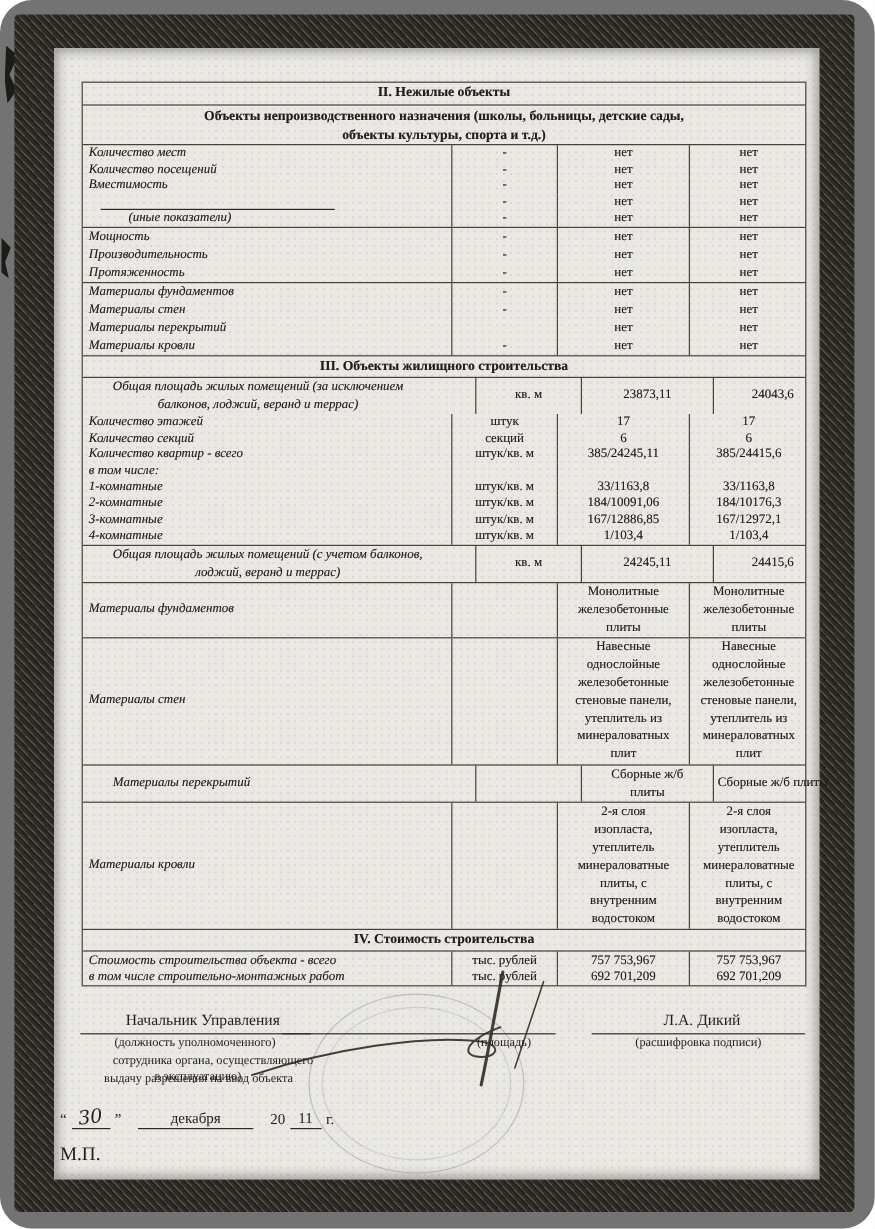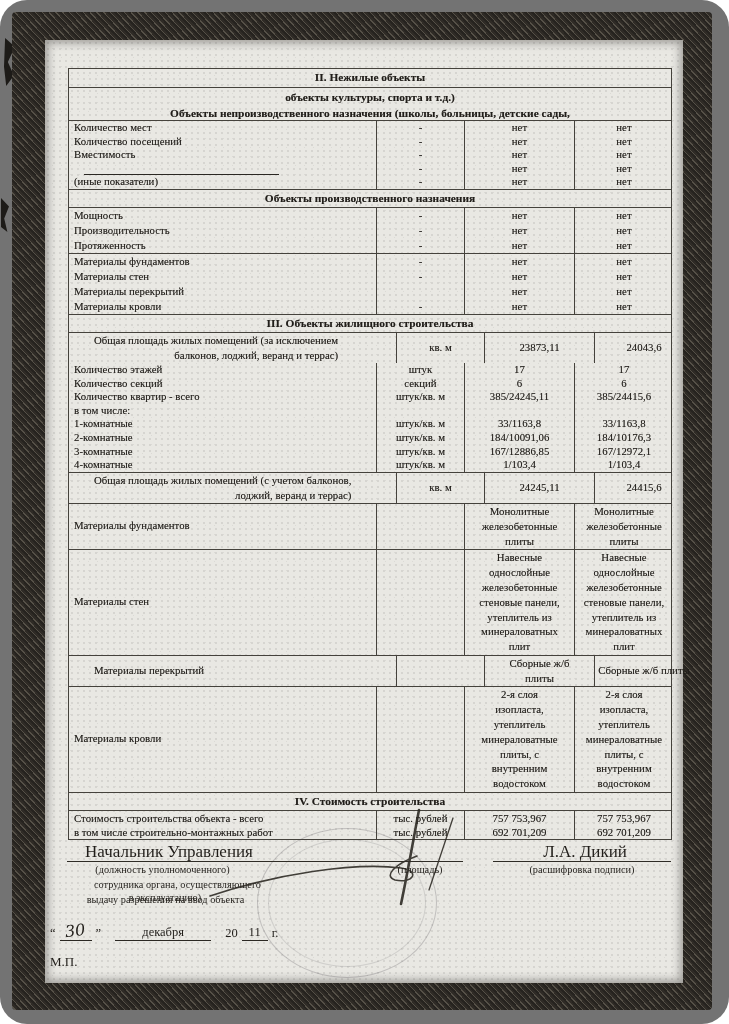--- a/index.html
+++ b/index.html
@@ -37,60 +37,60 @@
   }
   .bt{ border-top:1px solid var(--ln); }
   .hrow{ height:18px; line-height:17px; text-align:center; font-weight:bold; font-size:11.4px; }
   .hrow.sub{ height:33px; line-height:16px; padding-top:1px; }
   .hrow.sub span{ display:block; }
   .row{ display:grid; grid-template-columns:307px 88px 110px 99px; height:13.6px; }
   .g-pa .row, .g-pb .row{ height:15px; line-height:15px; }
   .g4 .row{ height:14px; line-height:14px; }
   .c{ display:flex; align-items:center; justify-content:center; text-align:center; }
   .c + .c{ border-left:1px solid var(--ln); }
-  .c.lab{ justify-content:flex-start; text-align:right; padding-left:5px; }
+  .c.lab{ justify-content:flex-start; text-align:center; padding-left:5px;font-style:italic; }
   .h30{ height:30px;margin-left:20px; } .h45{ height:45px; } .h105{ height:105px; }
   .ml{ white-space:pre-line; line-height:14.8px; }
-  .ind{ padding-left:40px; } .ind2{ padding-left:28px; }
+  .ind{ padding-left:40px; } .ind2{ padding-left:28px;margin-left:33px; }
   .uend{ align-items:flex-end; }
   .fillline{ display:block; width:195px; margin-left:10px; border-bottom:1px solid #2b2823; height:12px; }
   .signblock{ position:absolute; left:0; top:790px; width:638px; height:170px; font-size:10.3px; }
-  .signblock .big{ font-size:17px; }
+  .signblock .big{ font-size:13px; }
   .abs{ position:absolute; text-align:center; }
   .uline{ position:absolute; height:0; border-bottom:1px solid #2f2c26; }
   .sig-sv{ position:absolute; left:160px; top:-42px; width:260px; height:120px; overflow:visible; }
   .stamp{ position:absolute; left:212px; top:788px; width:180px; height:150px;
     border:1.5px solid rgba(75,72,80,0.25); border-radius:50%; }
   .stamp::after{ content:""; position:absolute; inset:10px;
     border:1px solid rgba(75,72,80,0.16); border-radius:50%; }
   .dateline{ position:absolute; left:5px; top:884px; width:420px; font-size:12.5px;
     display:flex; align-items:flex-end; }
   .seg{ display:inline-block; border-bottom:1px solid #2b2823; text-align:center; }
   .seg.day{ width:32px; } .seg.month{ width:96px; } .seg.year{ width:26px; }
   .hand{ display:inline-block; font-style:italic; font-size:16px; line-height:13px;
     transform:rotate(-7deg); font-family:"DejaVu Serif", serif; } .gap14{ width:14px; } .gap4{ width:4px; }
-  .mp{ position:absolute; left:5px; top:914px; font-size:13px;text-align:right; }
+  .mp{ position:absolute; left:5px; top:914px; font-size:16px;text-align:right; }
 </style>
 </head>
 <body>
 
 <div class="page">
   <div class="mark m1"></div>
   <div class="mark m2"></div>
 
   <div class="frame">
     <div class="paper">
 
       <div class="tbl">
 
         <div class="hrow">II. Нежилые объекты</div>
 
         <div class="hrow sub bt">
+          <span>Объекты непроизводственного назначения (школы, больницы, детские сады,</span>
           <span>объекты культуры, спорта и т.д.)</span>
-          <span>Объекты непроизводственного назначения (школы, больницы, детские сады,</span>
         </div>
 
         <div class="group bt">
           <div class="row">
             <div class="c lab">Количество мест</div>
             <div class="c">-</div>
             <div class="c">нет</div>
             <div class="c">нет</div>
           </div>
           <div class="row">
@@ -114,21 +114,20 @@
             <div class="c">нет</div>
           </div>
           <div class="row">
             <div class="c lab ind2">(иные показатели)</div>
             <div class="c">-</div>
             <div class="c">нет</div>
             <div class="c">нет</div>
           </div>
         </div>
 
-        <div class="hrow bt">Объекты производственного назначения</div>
 
         <div class="group g-pa bt">
           <div class="row">
             <div class="c lab">Мощность</div>
             <div class="c">-</div>
             <div class="c">нет</div>
             <div class="c">нет</div>
           </div>
           <div class="row">
             <div class="c lab">Производительность</div>

